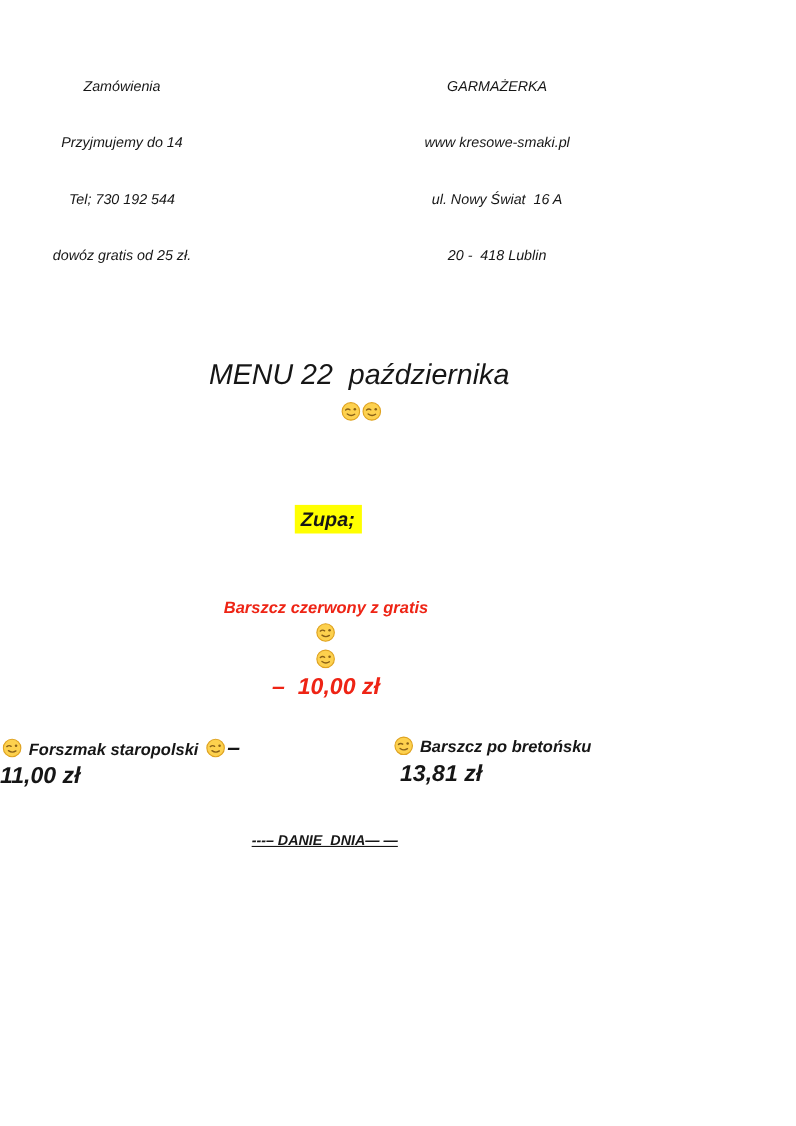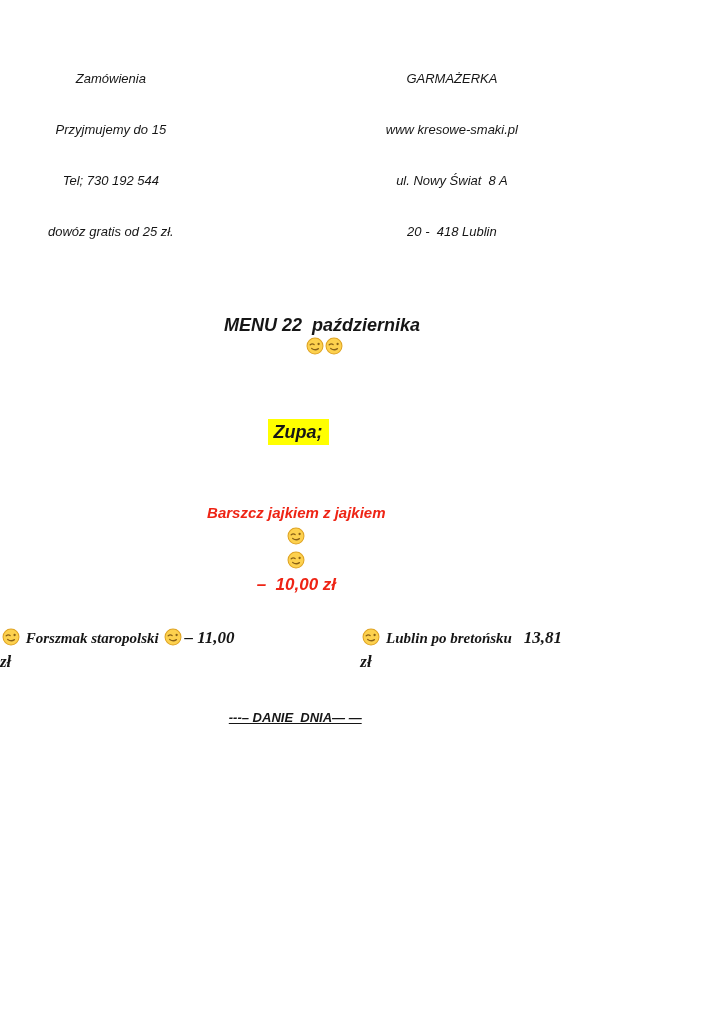--- a/index.html
+++ b/index.html
@@ -19,31 +19,31 @@
   .page{width:576px;height:1024px;position:relative;}
 
   
   .header{display:flex;justify-content:space-between;padding:36px 58px 0 48px;}
   .hblock{font-size:13px;line-height:17px;text-align:center;font-weight:400;white-space:pre-wrap;}
 
   
   .line{display:block;text-align:center;white-space:pre-wrap;}
   .red{color:var(--red);}
   .hl{background:var(--hl);padding:0 5px;}
-  .price{font-size:17px;font-weight:bold;}
+  .price{font-size:21px;font-weight:bold;}
 
-  .title-row{margin-top:20px;font-size:18px;font-weight:bold;letter-spacing:0;padding-left:48px;}
+  .title-row{margin-top:20px;font-size:26px;font-weight:normal;letter-spacing:0;padding-left:48px;}
   .title-row .emoji{margin-left:6px;}
 
   .section-head{margin-top:0;font-size:18px;font-weight:bold;line-height:24px;}
   .section-head .hl{display:inline-block;padding:1px 6px;}
 
   .item{font-size:15px;font-weight:bold;line-height:24px;}
 
-  .two-col{display:flex;justify-content:flex-end;gap:112px;font-family:Liberation Serif, serif;}
+  .two-col{display:flex;justify-content:flex-end;gap:112px;}
 
   
   .emoji{display:inline-block;width:18px;height:18px;vertical-align:-3px;margin:0 2px;}
   .emoji svg{width:100%;height:100%;}
 
   
   .m-zupa-head{margin-top:17px;}
   .m-barszcz{margin-top:8px;}
   .m-zur{margin-top:5px;}
   .m-forszmak{margin-top:5px;}
@@ -62,47 +62,47 @@
     <circle cx="16.8" cy="9.3" r="1.55" fill="#8A6117"></circle>
     <path d="M7.6 15.2 q4.6 3.4 9 0.3" fill="none" stroke="#8A6117" stroke-width="1.7" stroke-linecap="round"></path>
   </symbol>
 </svg>
 
 <div class="page">
 
   <div class="header">
     <div class="hblock">
       <div>Zamówienia</div>
-      <div>Przyjmujemy do 15</div>
+      <div>Przyjmujemy do 14</div>
       <div>Tel; 730 192 544</div>
       <div>dowóz gratis od 25 zł.</div>
     </div>
     <div class="hblock">
       <div>GARMAŻERKA</div>
       <div>www kresowe-smaki.pl</div>
-      <div>ul. Nowy Świat  8 A</div>
+      <div>ul. Nowy Świat  16 A</div>
       <div>20 -  418 Lublin</div>
     </div>
   </div>
 
   <div class="line title-row">
     <span>MENU 22  października</span>
     <span class="emoji"><svg>
           <use href="#wink"></use>
         </svg></span><span class="emoji" style="margin-left:-1px"><svg>
           <use href="#wink"></use>
         </svg></span>
   </div>
 
   <div class="line section-head m-zupa-head">
     <span class="hl">Zupa;</span>
   </div>
 
   <div class="line item red m-barszcz">
-    <span>Barszcz jajkiem z jajkiem</span>
+    <span>Barszcz czerwony z gratis</span>
     <span class="emoji"><svg>
           <use href="#wink"></use>
         </svg></span>
     <span class="emoji"><svg>
           <use href="#wink"></use>
         </svg></span>
     <span class="price red">–  10,00 zł</span>
   </div>
 
 
@@ -113,21 +113,21 @@
           </svg></span>
       <span>Forszmak staropolski</span>
       <span class="emoji"><svg>
             <use href="#wink"></use>
           </svg></span><span class="price">– 11,00 zł</span>
     </div>
     <div class="item">
       <span class="emoji"><svg>
             <use href="#wink"></use>
           </svg></span>
-      <span>Lublin po bretońsku</span>
+      <span>Barszcz po bretońsku</span>
       <span class="price" style="margin-left:8px">13,81 zł</span>
     </div>
   </div>
 
 
   <div class="line m-danie">
     <span>---– DANIE  DNIA— —</span>
   </div>
 
   <div class="line item red m-rolada">

